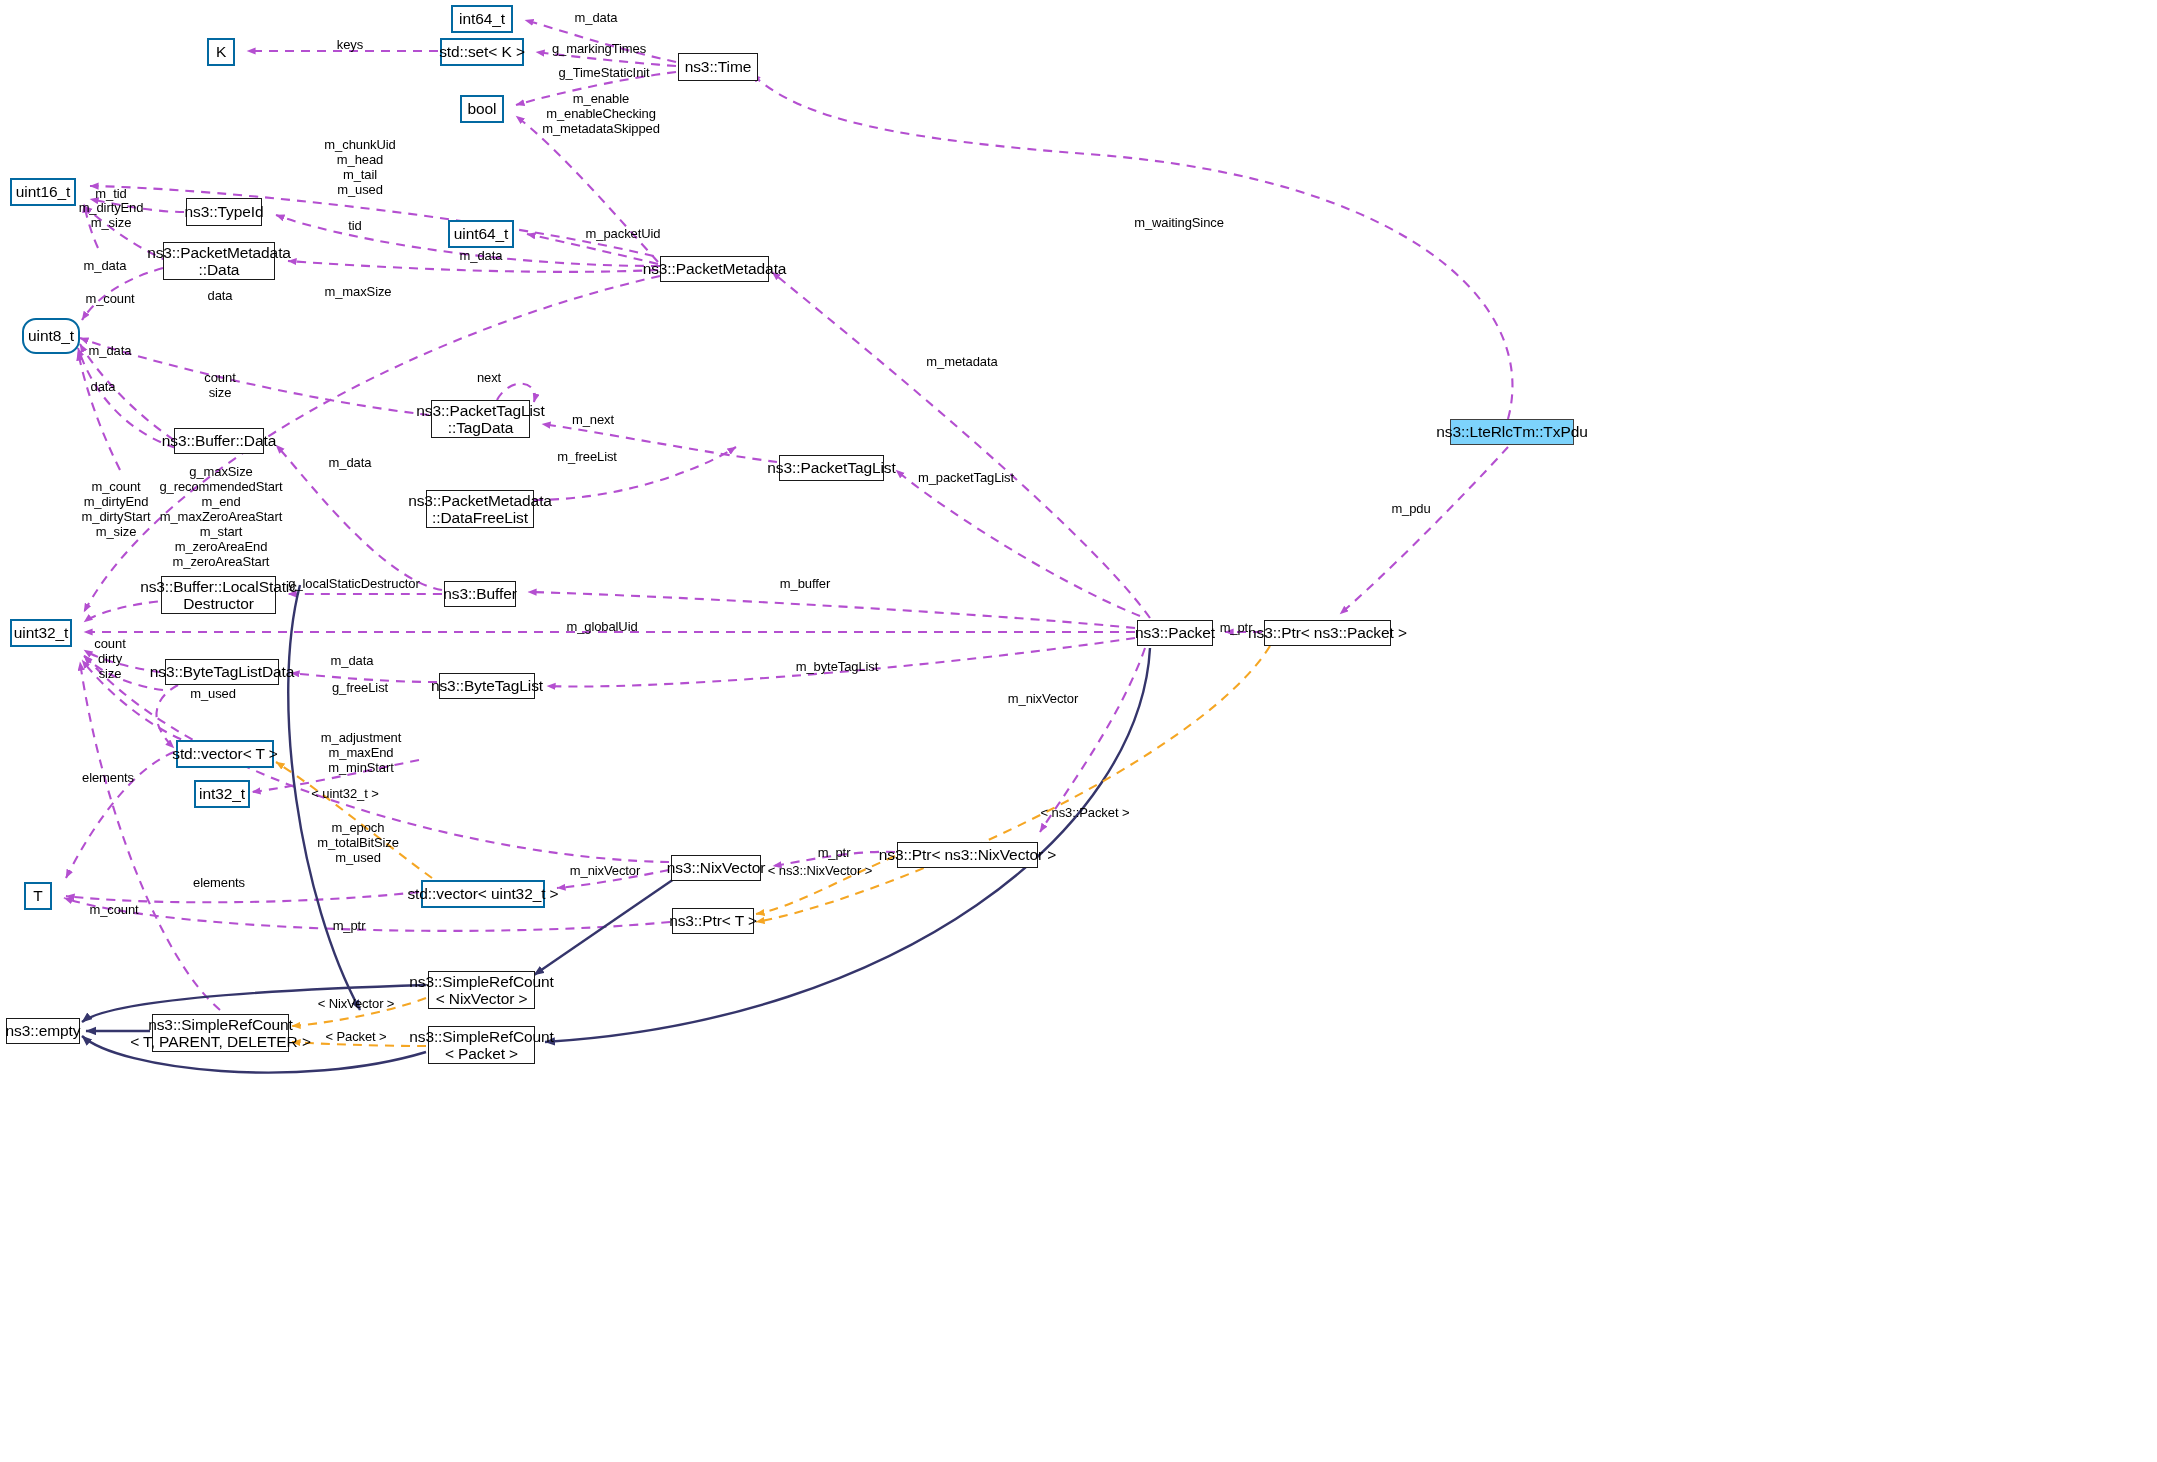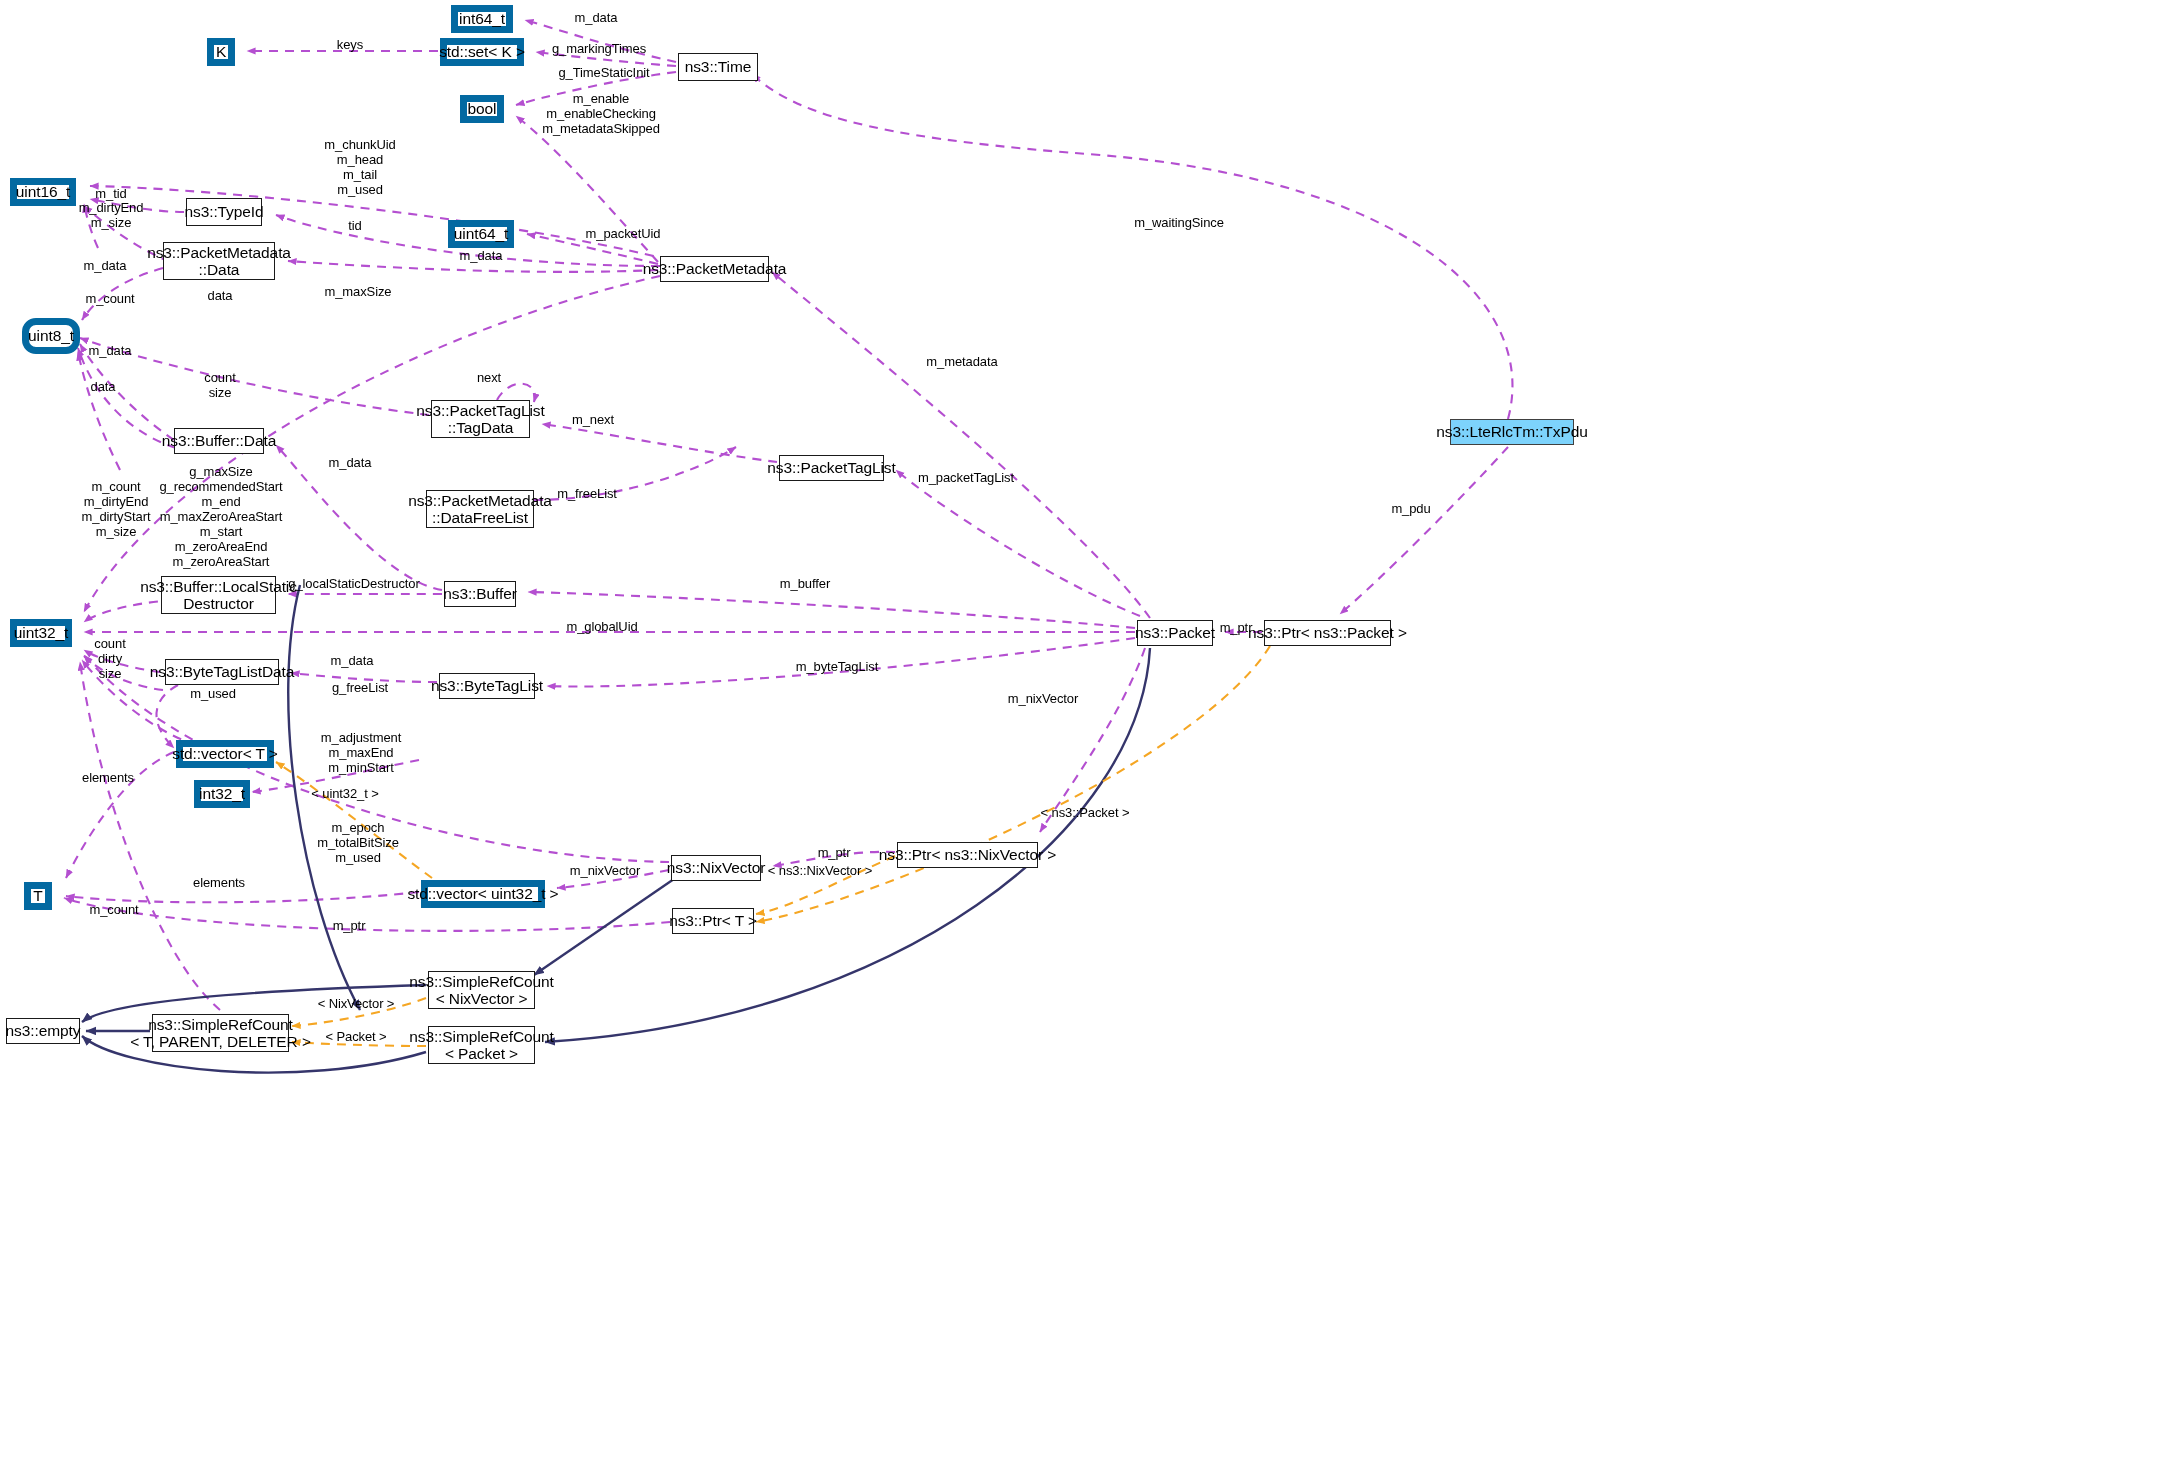--- a/index.html
+++ b/index.html
@@ -30,21 +30,21 @@
     align-items: center;
     justify-content: center;
     text-align: center;
     line-height: 1.12;
     white-space: pre;
     color: #000000;
     font-size: 15.5px;
     letter-spacing: -0.1px;
   }
   .node.plain {
-    border: 7px solid #0369a1;
+    border: 2px solid #0369a1;
   }
   .node.bold {
     border: 1.6px solid #1a1a1a;
   }
   .node.current {
     border: 1.8px solid #404040;
     background: #7dd3fc;
   }
   .elabel {
     position: absolute;
@@ -249,21 +249,21 @@
       <div class="elabel" style="left: 358px; top: 292px;">m_maxSize</div>
       <div class="elabel" style="left: 110px; top: 299px;">m_count</div>
       <div class="elabel" style="left: 220px; top: 296px;">data</div>
       <div class="elabel" style="left: 110px; top: 351px;">m_data</div>
       <div class="elabel" style="left: 962px; top: 362px;">m_metadata</div>
       <div class="elabel" style="left: 220px; top: 385px;">count
 size</div>
       <div class="elabel" style="left: 103px; top: 387px;">data</div>
       <div class="elabel" style="left: 489px; top: 378px;">next</div>
       <div class="elabel" style="left: 593px; top: 420px;">m_next</div>
-      <div class="elabel" style="left: 587px; top: 457px; margin-top: 37px;">m_freeList</div>
+      <div class="elabel" style="left: 587px; top: 457px;">m_freeList</div>
       <div class="elabel" style="left: 350px; top: 463px;">m_data</div>
       <div class="elabel" style="left: 116px; top: 509px;">m_count
 m_dirtyEnd
 m_dirtyStart
 m_size</div>
       <div class="elabel" style="left: 221px; top: 517px;">g_maxSize
 g_recommendedStart
 m_end
 m_maxZeroAreaStart
 m_start

